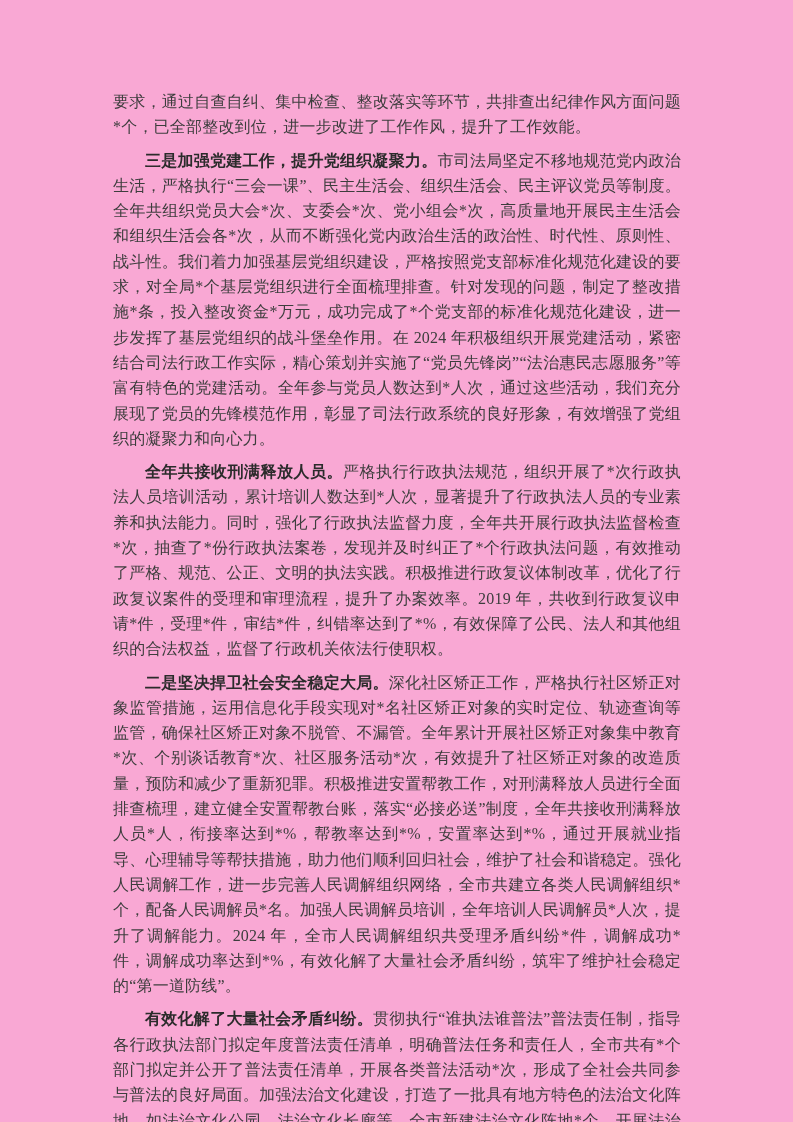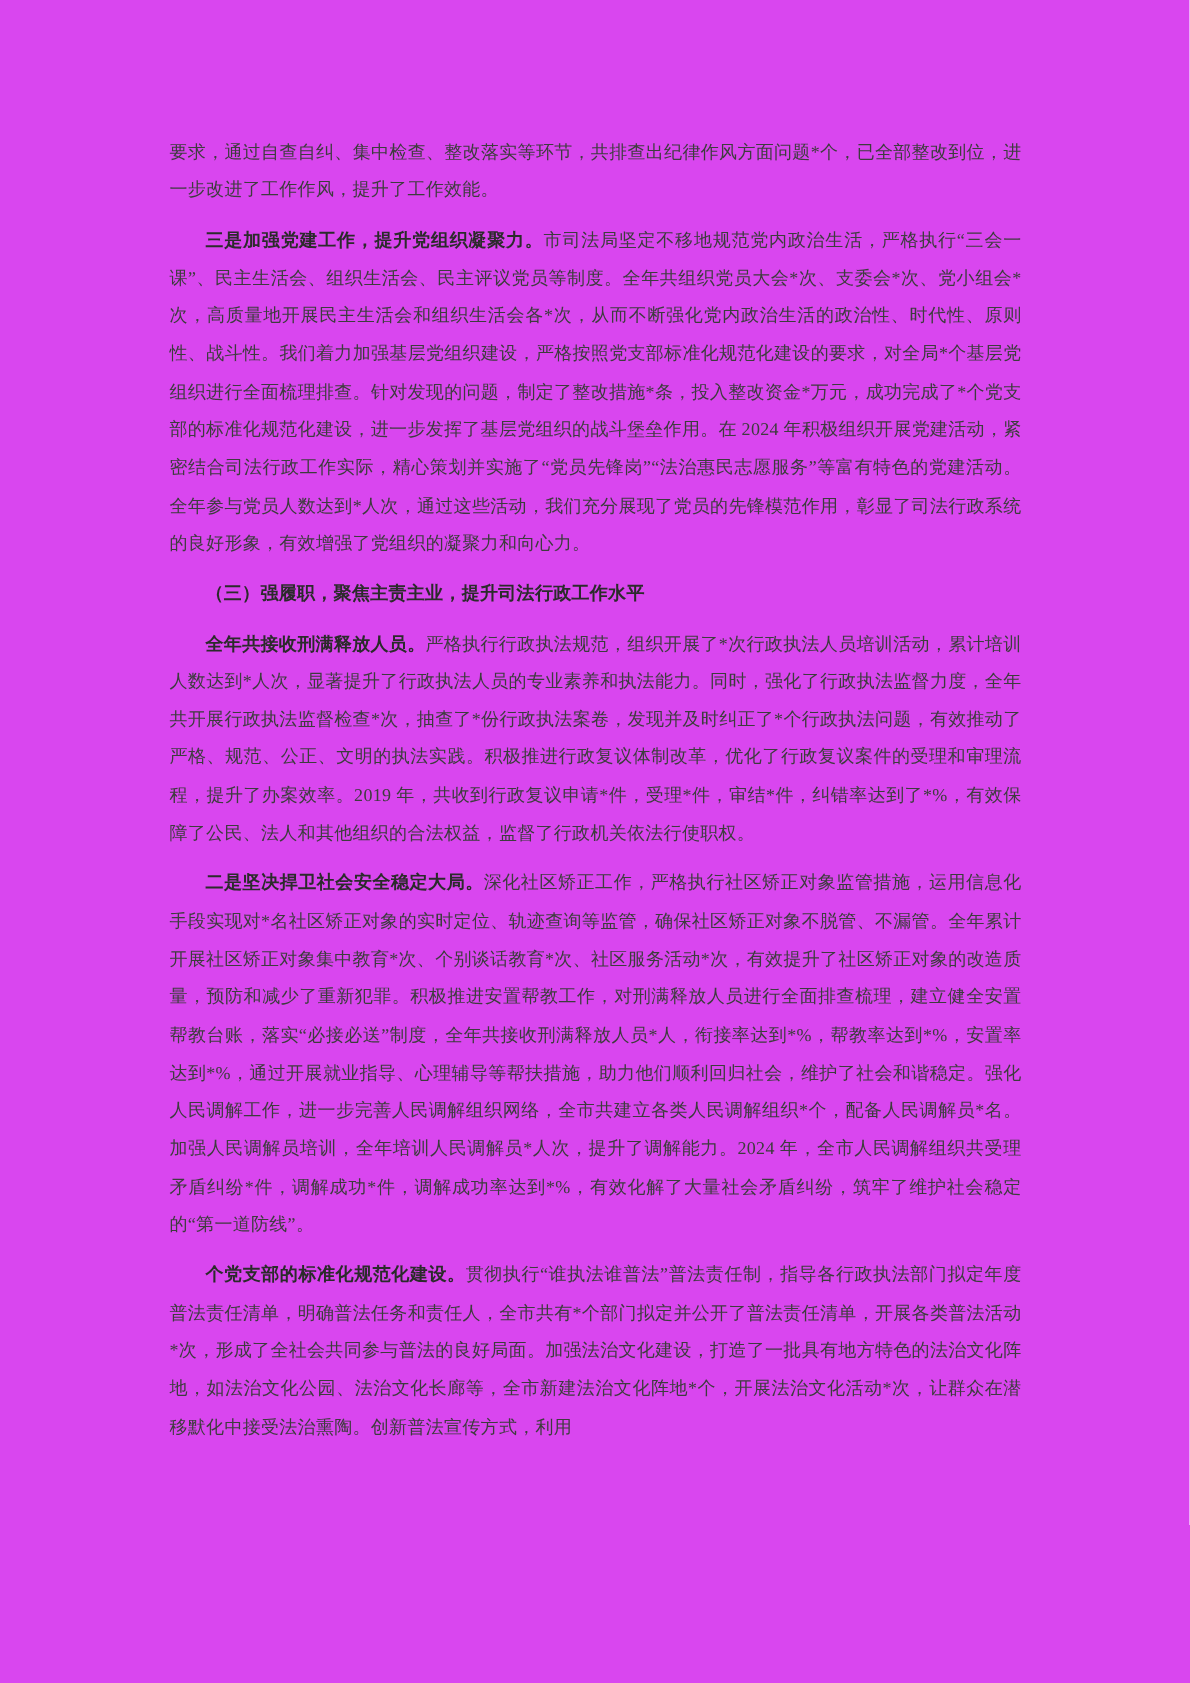--- a/index.html
+++ b/index.html
@@ -5,26 +5,26 @@
   html, body {
     margin: 0;
     padding: 0;
     background: #ffffff;
   }
   .page {
     position: relative;
     width: 793px;
     height: 1122px;
     margin: 0 auto;
-    background: #d946ef;
+    background: #f9a8d4;
     box-sizing: border-box;
     padding: 89px 112px 0 113px;
     overflow: hidden;
     font-family: "Liberation Serif", "DejaVu Serif", serif;
-    font-size: 12px;
+    font-size: 16px;
     line-height: 25.3px;
     color: #3d3d3d;
     text-align: justify;
     letter-spacing: 0.2px;
   }
   .para {
     margin: 0 0 8px 0;
     text-indent: 2em;
   }
   .para.no-indent {
@@ -42,21 +42,20 @@
 </style>
 </head>
 <body>
 
 <div class="page">
 
   <p class="para no-indent"><span>要求，通过自查自纠、集中检查、整改落实等环节，共排查出纪律作风方面问题*个，已全部整改到位，进一步改进了工作作风，提升了工作效能。</span></p>
 
   <p class="para"><span class="lead">三是加强党建工作，提升党组织凝聚力。</span><span>市司法局坚定不移地规范党内政治生活，严格执行“三会一课”、民主生活会、组织生活会、民主评议党员等制度。全年共组织党员大会*次、支委会*次、党小组会*次，高质量地开展民主生活会和组织生活会各*次，从而不断强化党内政治生活的政治性、时代性、原则性、战斗性。我们着力加强基层党组织建设，严格按照党支部标准化规范化建设的要求，对全局*个基层党组织进行全面梳理排查。针对发现的问题，制定了整改措施*条，投入整改资金*万元，成功完成了*个党支部的标准化规范化建设，进一步发挥了基层党组织的战斗堡垒作用。在 2024 年积极组织开展党建活动，紧密结合司法行政工作实际，精心策划并实施了“党员先锋岗”“法治惠民志愿服务”等富有特色的党建活动。全年参与党员人数达到*人次，通过这些活动，我们充分展现了党员的先锋模范作用，彰显了司法行政系统的良好形象，有效增强了党组织的凝聚力和向心力。</span></p>
 
-  <p class="para heading"><span>（三）强履职，聚焦主责主业，提升司法行政工作水平</span></p>
 
   <p class="para"><span class="lead">全年共接收刑满释放人员。</span><span>严格执行行政执法规范，组织开展了*次行政执法人员培训活动，累计培训人数达到*人次，显著提升了行政执法人员的专业素养和执法能力。同时，强化了行政执法监督力度，全年共开展行政执法监督检查*次，抽查了*份行政执法案卷，发现并及时纠正了*个行政执法问题，有效推动了严格、规范、公正、文明的执法实践。积极推进行政复议体制改革，优化了行政复议案件的受理和审理流程，提升了办案效率。2019 年，共收到行政复议申请*件，受理*件，审结*件，纠错率达到了*%，有效保障了公民、法人和其他组织的合法权益，监督了行政机关依法行使职权。</span></p>
 
   <p class="para"><span class="lead">二是坚决捍卫社会安全稳定大局。</span><span>深化社区矫正工作，严格执行社区矫正对象监管措施，运用信息化手段实现对*名社区矫正对象的实时定位、轨迹查询等监管，确保社区矫正对象不脱管、不漏管。全年累计开展社区矫正对象集中教育*次、个别谈话教育*次、社区服务活动*次，有效提升了社区矫正对象的改造质量，预防和减少了重新犯罪。积极推进安置帮教工作，对刑满释放人员进行全面排查梳理，建立健全安置帮教台账，落实“必接必送”制度，全年共接收刑满释放人员*人，衔接率达到*%，帮教率达到*%，安置率达到*%，通过开展就业指导、心理辅导等帮扶措施，助力他们顺利回归社会，维护了社会和谐稳定。强化人民调解工作，进一步完善人民调解组织网络，全市共建立各类人民调解组织*个，配备人民调解员*名。加强人民调解员培训，全年培训人民调解员*人次，提升了调解能力。2024 年，全市人民调解组织共受理矛盾纠纷*件，调解成功*件，调解成功率达到*%，有效化解了大量社会矛盾纠纷，筑牢了维护社会稳定的“第一道防线”。</span></p>
 
-  <p class="para"><span class="lead">个党支部的标准化规范化建设。</span><span>贯彻执行“谁执法谁普法”普法责任制，指导各行政执法部门拟定年度普法责任清单，明确普法任务和责任人，全市共有*个部门拟定并公开了普法责任清单，开展各类普法活动*次，形成了全社会共同参与普法的良好局面。加强法治文化建设，打造了一批具有地方特色的法治文化阵地，如法治文化公园、法治文化长廊等，全市新建法治文化阵地*个，开展法治文化活动*次，让群众在潜移默化中接受法治熏陶。创新普法宣传方式，利用</span></p>
+  <p class="para"><span class="lead">有效化解了大量社会矛盾纠纷。</span><span>贯彻执行“谁执法谁普法”普法责任制，指导各行政执法部门拟定年度普法责任清单，明确普法任务和责任人，全市共有*个部门拟定并公开了普法责任清单，开展各类普法活动*次，形成了全社会共同参与普法的良好局面。加强法治文化建设，打造了一批具有地方特色的法治文化阵地，如法治文化公园、法治文化长廊等，全市新建法治文化阵地*个，开展法治文化活动*次，让群众在潜移默化中接受法治熏陶。创新普法宣传方式，利用</span></p>
 
 </div>
 
 </body></html>

